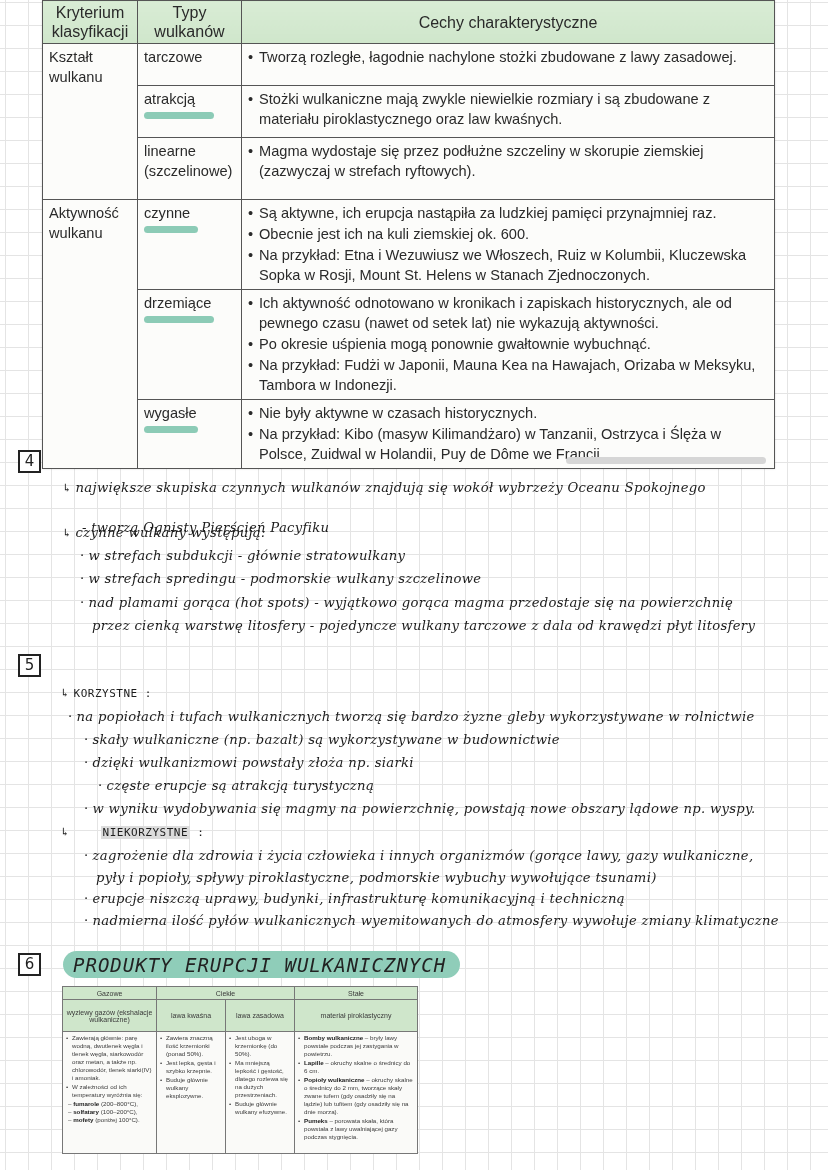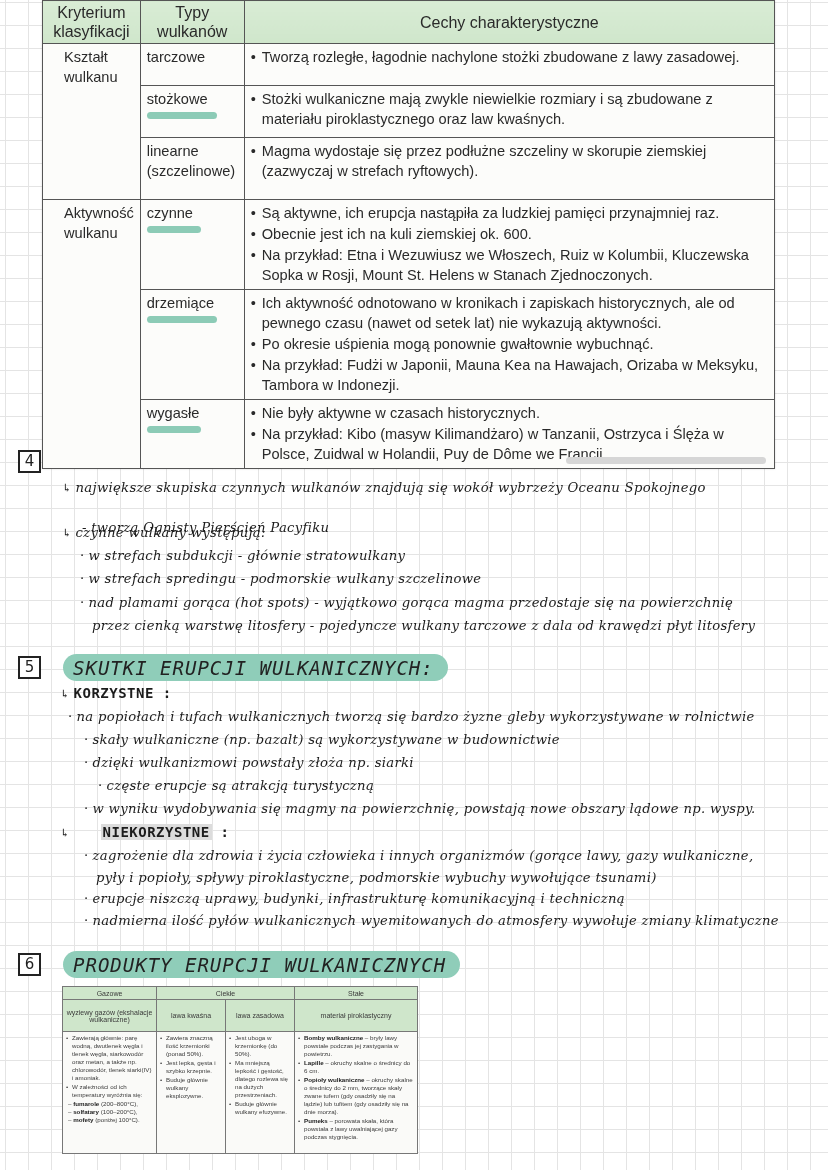--- a/index.html
+++ b/index.html
@@ -22,21 +22,21 @@
     font-family: "Liberation Sans", sans-serif; font-size: 14.6px; color: #2a2a2a;
     box-shadow: 0 0 2px rgba(0,0,0,0.15);
   }
   .main-table th, .main-table td { border: 1.4px solid #555; vertical-align: top; }
   .main-table th {
     background: linear-gradient(#d9ecd5, #cfe6cb); font-weight: normal;
     font-size: 16px; line-height: 19px; text-align: center; vertical-align: middle;
     height: 43px;
   }
   .main-table td { padding: 3px 6px; line-height: 20px; }
-  .main-table td.crit { width: 95px; padding-left: 21px; }
+  .main-table td.crit { width: 95px; padding-left: 6px; }
   .main-table td.type { width: 104px; position: relative; padding-bottom: 18px; }
   .main-table td.desc ul { list-style: none; }
   .main-table td.desc li { padding-left: 11px; position: relative; margin-bottom: 1px; }
   .main-table td.desc li::before { content: "•"; position: absolute; left: 0; top: 0; }
   .hl { display: block; height: 7px; border-radius: 5px; background: #8ccbb6; margin-top: 3px; }
   .hl-grey { position: absolute; right: 8px; bottom: 4px; width: 200px; height: 7px; border-radius: 5px; background: #d6d6d6; }
   .w55 { width: 54px; } .w70 { width: 70px; }
   
   .sec { position: absolute; left: 18px; display: flex; align-items: center; }
   .sec-num {
@@ -45,21 +45,21 @@
   }
   .sec-title {
     background: #8fcdb9; border-radius: 14px; padding: 2px 14px 2px 10px;
     font-family: "DejaVu Sans Mono", monospace; font-size: 19px; letter-spacing: 1px; color: #222;
     height: 27px; line-height: 24px; font-style: italic;
   }
   
   .hw { position: absolute; font-family: "DejaVu Serif", serif; font-style: italic; font-size: 13.2px; color: #1c1c1c; white-space: nowrap; letter-spacing: 0.3px; }
   .arrow { font-style: normal; font-size: 11px; margin-right: 4px; }
   .dot { font-style: normal; margin-right: 4px; }
-  .cap { font-family: "DejaVu Sans Mono", monospace; font-style: normal; font-size: 14px; font-weight: bold; letter-spacing: 0.5px; }
+  .cap { font-family: "DejaVu Sans Mono", monospace; font-style: normal; font-size: 11px; font-weight: normal; letter-spacing: 0.5px; }
   .cap-hl { background: #dcdcdc; padding: 0 2px; margin-left: 27px; }
   
   .prod-table {
     position: absolute; left: 62px; top: 986px; width: 356px;
     border-collapse: collapse; background: #fafaf8; font-family: "Liberation Sans", sans-serif;
     font-size: 6.2px; color: #3a3a3a;
   }
   .prod-table th, .prod-table td { border: 0.8px solid #777; }
   .prod-table th { background: #cfe6cb; font-weight: normal; font-size: 7px; text-align: center; vertical-align: middle; padding: 2px; }
   .prod-table th.top { height: 13px; }
@@ -87,21 +87,21 @@
     <tr>
       <td class="crit" rowspan="3">Kształt wulkanu</td>
       <td class="type"><span>tarczowe</span></td>
       <td class="desc">
           <ul>
         <li>Tworzą rozległe, łagodnie nachylone stożki zbudowane z lawy zasadowej.</li>
       </ul>
         </td>
     </tr>
     <tr>
-      <td class="type"><span>stożkowe</span><span class="hl w70"></span></td>
+      <td class="type"><span>atrakcją</span><span class="hl w70"></span></td>
       <td class="desc">
           <ul>
         <li>Stożki wulkaniczne mają zwykle niewielkie rozmiary i są zbudowane z materiału piroklastycznego oraz law kwaśnych.</li>
       </ul>
         </td>
     </tr>
     <tr>
       <td class="type"><span>linearne (szczelinowe)</span></td>
       <td class="desc">
           <ul>
@@ -149,21 +149,20 @@
 <div class="hw" style="left:62px; top:480px"><span class="arrow">↳</span><span>największe skupiska czynnych wulkanów znajdują się wokół wybrzeży Oceanu Spokojnego</span></div>
 <div class="hw" style="left:82px; top:520px">- tworzą Ognisty Pierścień Pacyfiku</div>
 <div class="hw" style="left:62px; top:525px"><span class="arrow">↳</span><span>czynne wulkany występują:</span></div>
 <div class="hw" style="left:80px; top:548px"><span class="dot">·</span><span>w strefach subdukcji - głównie stratowulkany</span></div>
 <div class="hw" style="left:80px; top:571px"><span class="dot">·</span><span>w strefach spredingu - podmorskie wulkany szczelinowe</span></div>
 <div class="hw" style="left:80px; top:595px"><span class="dot">·</span><span>nad plamami gorąca (hot spots) - wyjątkowo gorąca magma przedostaje się na powierzchnię</span></div>
 <div class="hw" style="left:92px; top:618px">przez cienką warstwę litosfery - pojedyncze wulkany tarczowe z dala od krawędzi płyt litosfery</div>
 
 <div class="sec" style="top:654px">
   <div class="sec-num">5</div>
-  <div class="sec-title">SKUTKI ERUPCJI WULKANICZNYCH:</div>
 </div>
 <div class="hw" style="left:60px; top:685px"><span class="arrow">↳</span><span class="cap">KORZYSTNE</span><span class="cap"> :</span></div>
 <div class="hw" style="left:68px; top:709px"><span class="dot">·</span><span>na popiołach i tufach wulkanicznych tworzą się bardzo żyzne gleby wykorzystywane w rolnictwie</span></div>
 <div class="hw" style="left:84px; top:732px"><span class="dot">·</span><span>skały wulkaniczne (np. bazalt) są wykorzystywane w budownictwie</span></div>
 <div class="hw" style="left:84px; top:755px"><span class="dot">·</span><span>dzięki wulkanizmowi powstały złoża np. siarki</span></div>
 <div class="hw" style="left:98px; top:778px"><span class="dot">·</span><span>częste erupcje są atrakcją turystyczną</span></div>
 <div class="hw" style="left:84px; top:801px"><span class="dot">·</span><span>w wyniku wydobywania się magmy na powierzchnię, powstają nowe obszary lądowe np. wyspy.</span></div>
 <div class="hw" style="left:60px; top:824px"><span class="arrow">↳</span><span class="cap cap-hl">NIEKORZYSTNE</span><span class="cap"> :</span></div>
 <div class="hw" style="left:84px; top:848px"><span class="dot">·</span><span>zagrożenie dla zdrowia i życia człowieka i innych organizmów (gorące lawy, gazy wulkaniczne,</span></div>
 <div class="hw" style="left:96px; top:870px">pyły i popioły, spływy piroklastyczne, podmorskie wybuchy wywołujące tsunami)</div>

